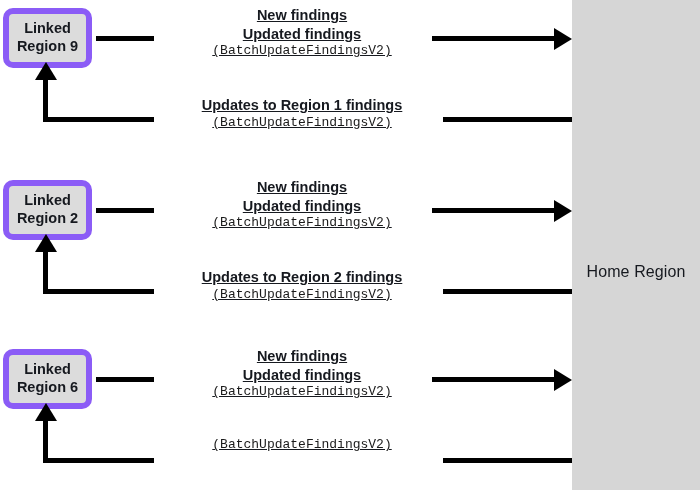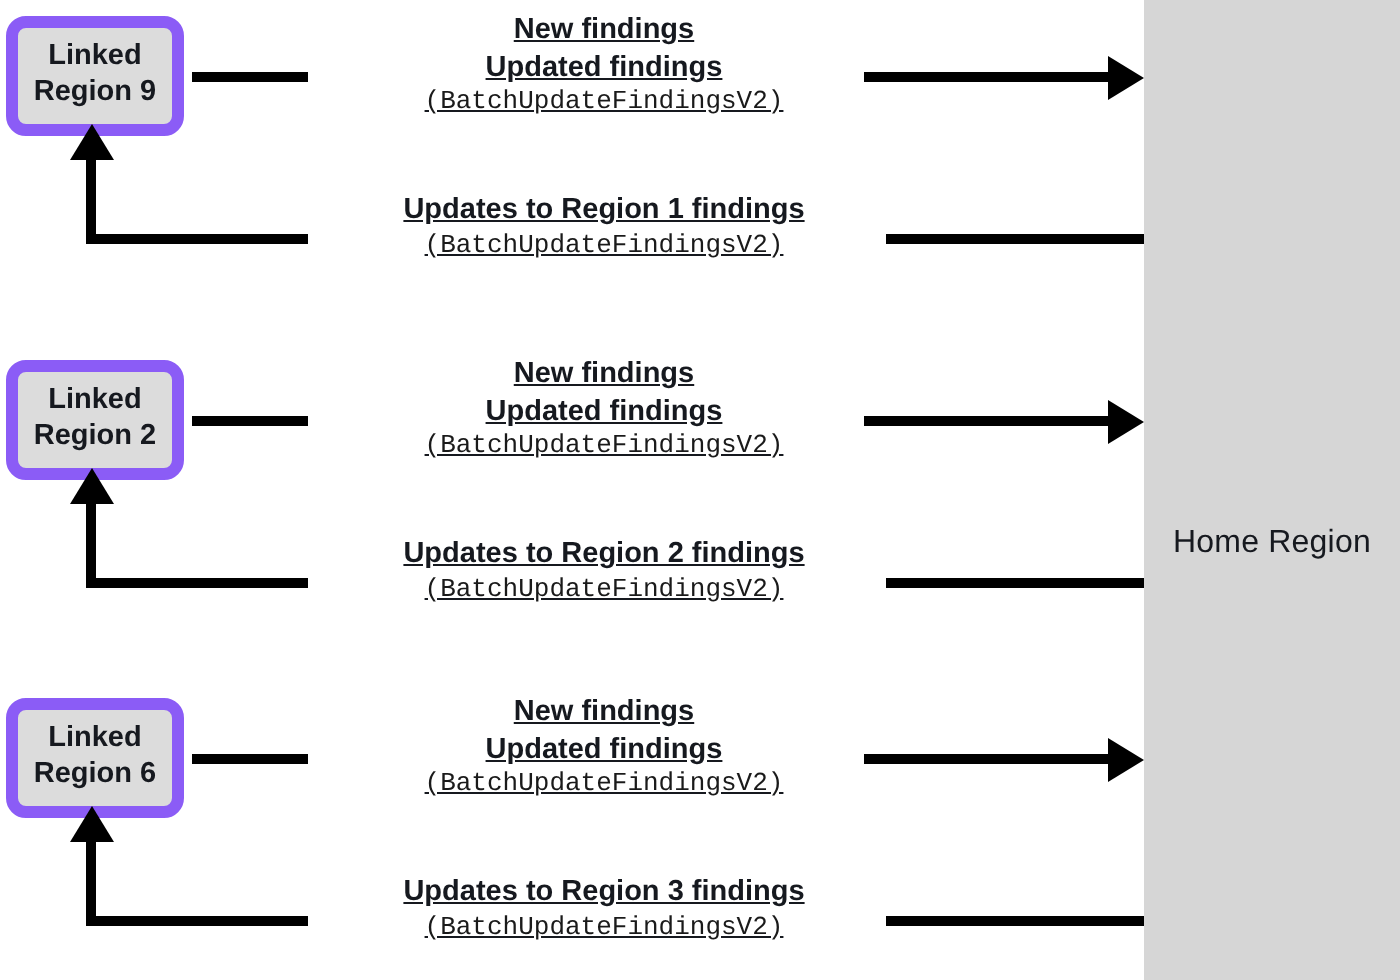--- a/index.html
+++ b/index.html
@@ -189,17 +189,16 @@
   <div class="vline" style="left:43px; top:419px; height:44px;"></div>
   <div class="arrow-up" style="left:34.5px; top:403px;"></div>
 
   <div class="label-block" style="left:168px; top:347px; width:268px;">
     <div class="label-line">New findings</div>
     <div class="label-line">Updated findings</div>
     <div class="label-api">(BatchUpdateFindingsV2)</div>
   </div>
 
   <div class="label-block" style="left:168px; top:437px; width:268px;">
-    <div class="label-line">Updates to Region 3 findings</div>
     <div class="label-api">(BatchUpdateFindingsV2)</div>
   </div>
 
 </div>
 
 </body></html>

